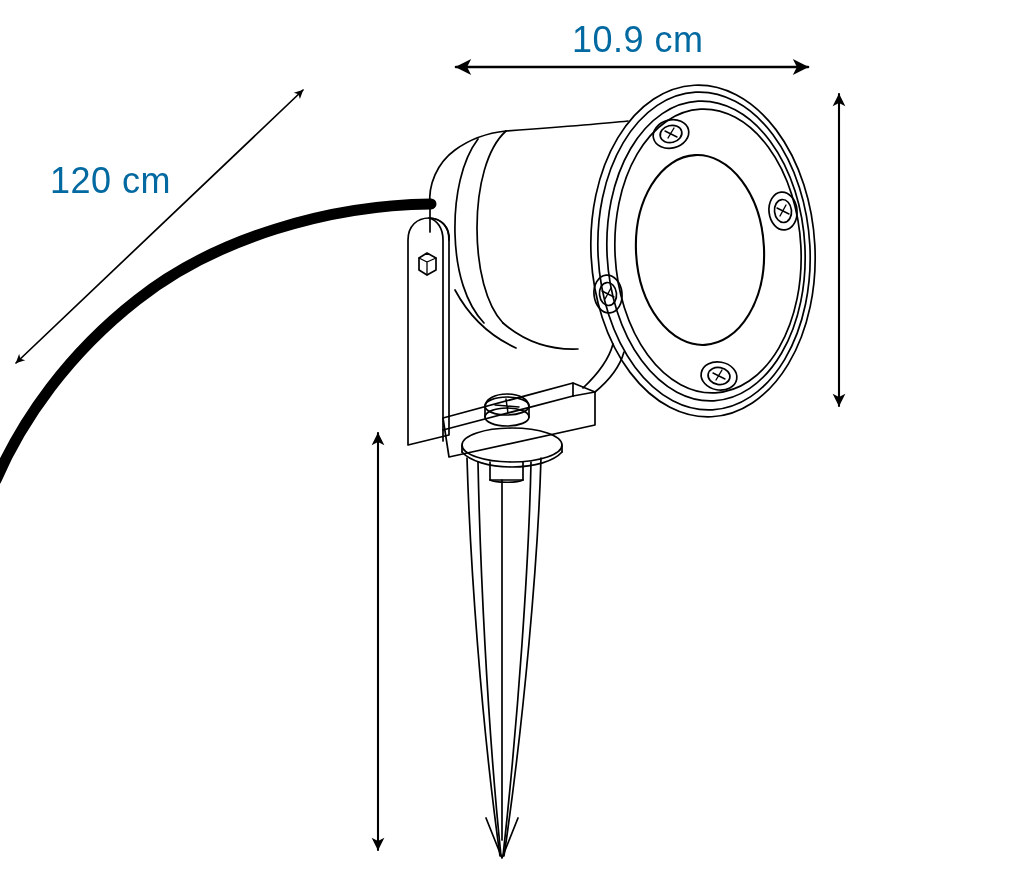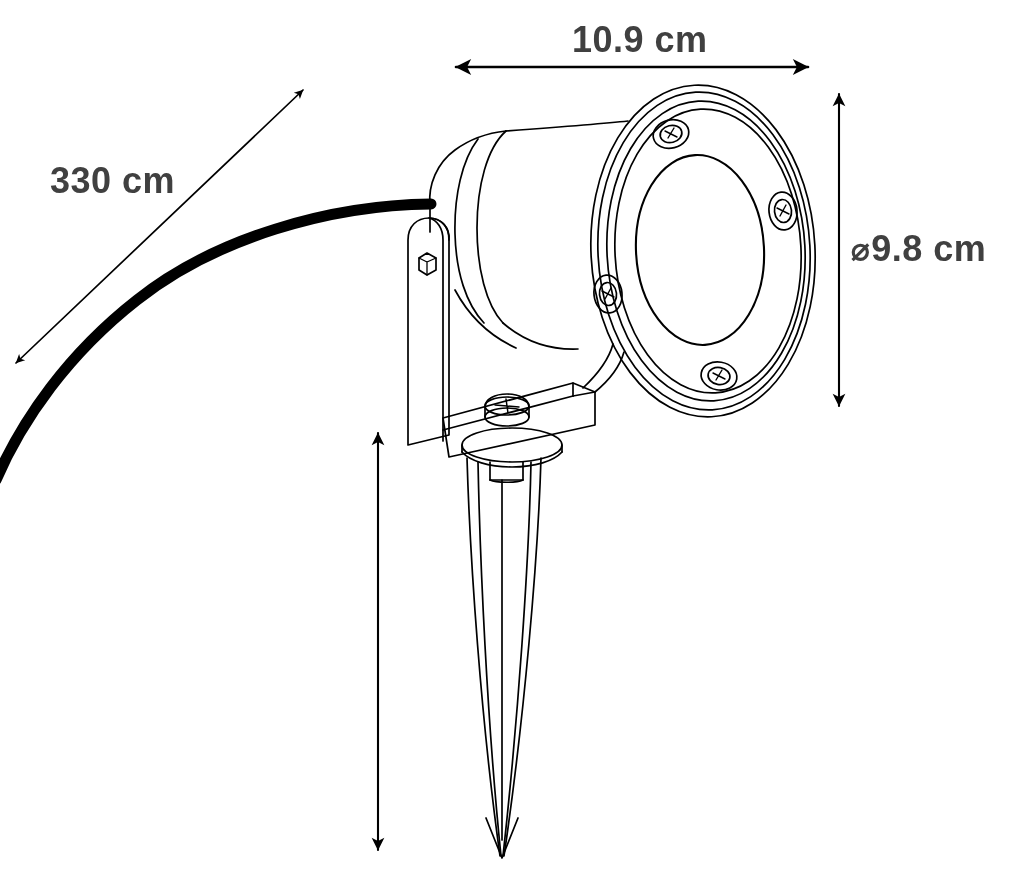--- a/index.html
+++ b/index.html
@@ -22,24 +22,23 @@
   #drawing {
     position: absolute;
     top: 0;
     left: 0;
     width: 1020px;
     height: 873px;
   }
   .dim-text {
     position: absolute;
     font-family: "Liberation Sans", sans-serif;
-    color: #404040;
+    color: #0369a1;
     white-space: nowrap;
     line-height: 1;
-    font-weight: bold;
     -webkit-font-smoothing: antialiased;
   }
   #label-width  { left: 572px; top: 22px;  font-size: 36px; letter-spacing: 0.5px; }
   #label-cable  { left: 50px;  top: 163px; font-size: 36px; letter-spacing: 0.5px; }
   #label-diam   { left: 851px; top: 231px; font-size: 36px; letter-spacing: 0.5px; }
   #label-height { left: 272px; top: 612px; font-size: 36px; letter-spacing: 0.5px; }
   .dia-sym { font-size: 31px; position: relative; top: -1px; padding-right: 1px; }
 </style>
 </head>
 <body>
@@ -194,18 +193,17 @@
 
       <g>
         <line x1="16" y1="363" x2="303" y2="90" stroke-width="1.7" marker-start="url(#ah-sm)" marker-end="url(#ah-sm)"></line>
       </g>
 
     </g>
   </svg>
 
   <div class="dim-text" id="label-width">10.9 cm</div>
 
-  <div class="dim-text" id="label-cable">330 cm</div>
-
-  <div class="dim-text" id="label-diam"><span class="dia-sym">⌀</span><span>9.8 cm</span></div>
+  <div class="dim-text" id="label-cable">120 cm</div>
+
 
 
 </div>
 
 </body></html>

